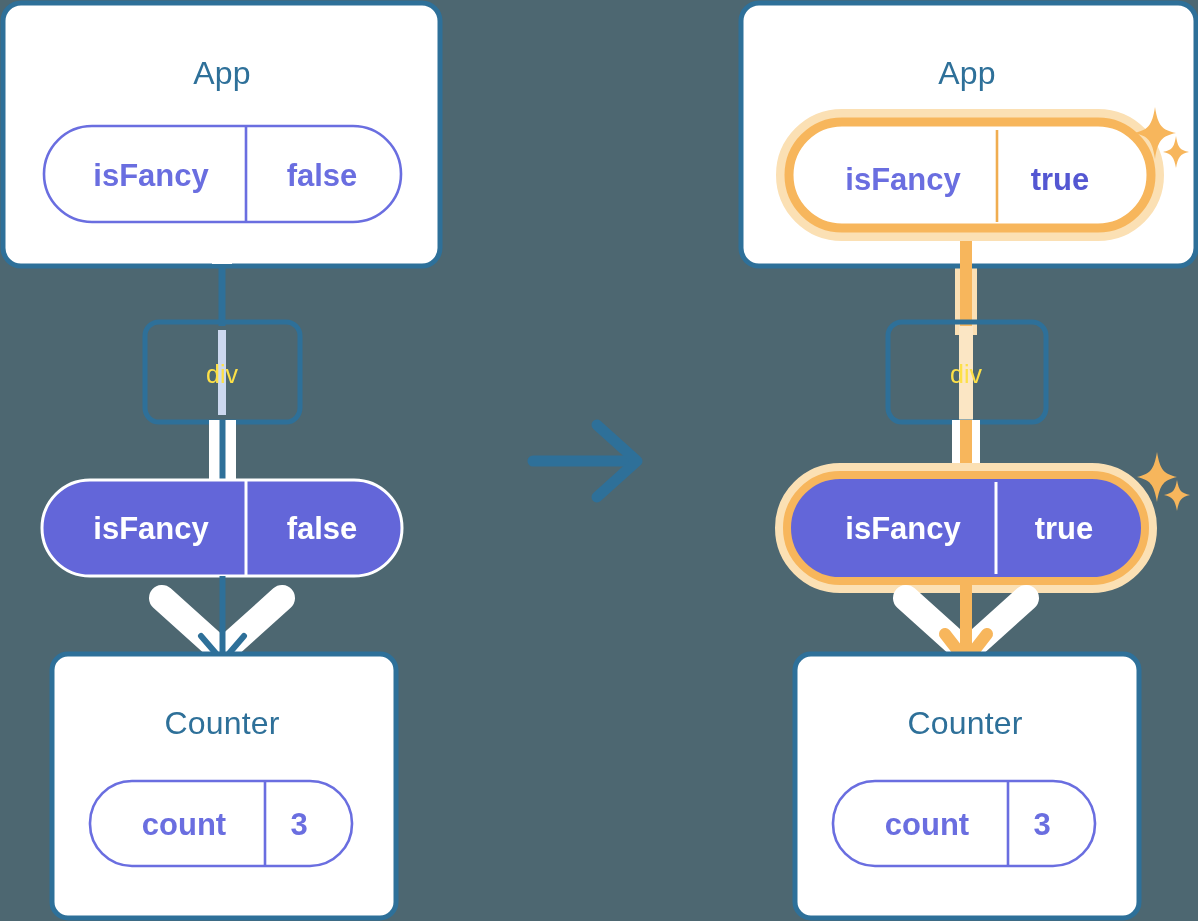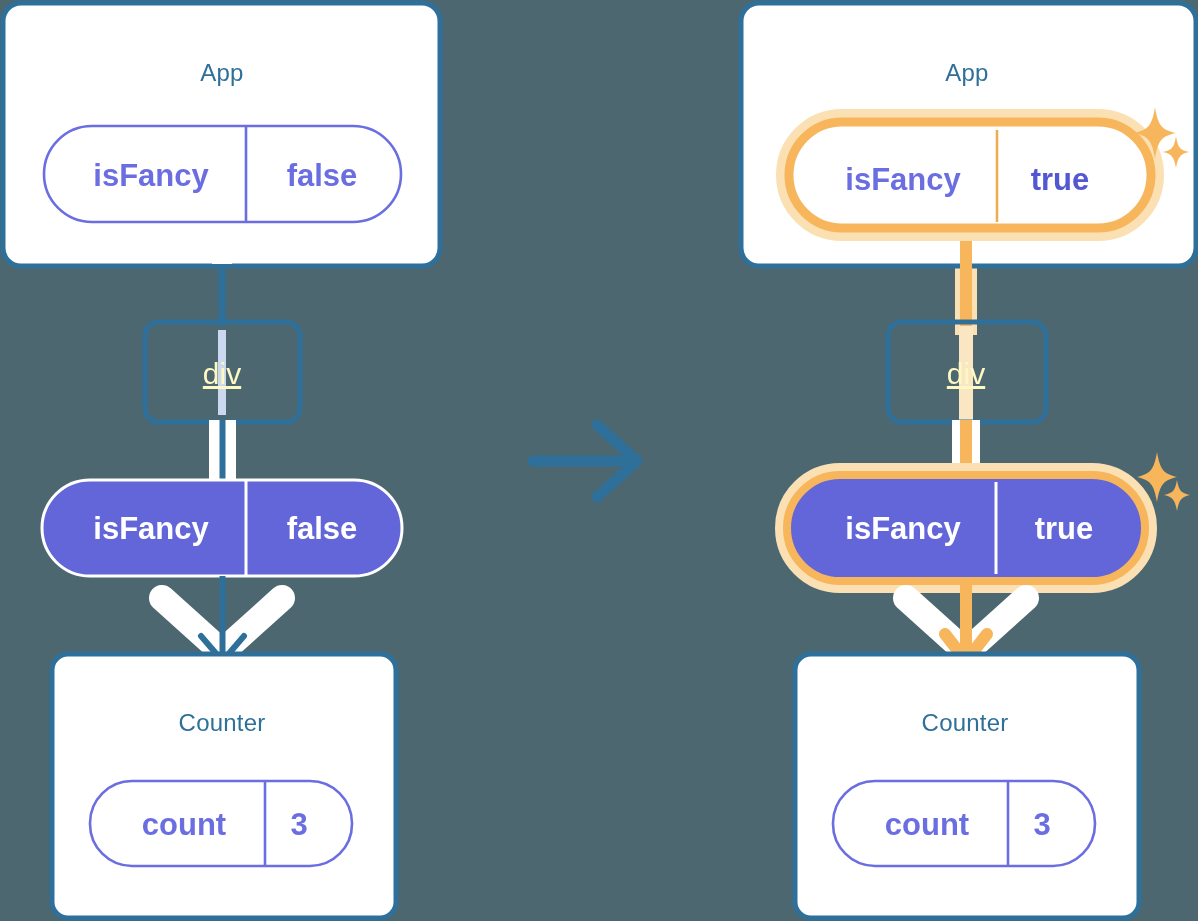--- a/index.html
+++ b/index.html
@@ -24,29 +24,28 @@
     display: block;
   }
   .lbl {
     position: absolute;
     white-space: nowrap;
     pointer-events: none;
     font-weight: bold;
   }
   .comp-title {
     color: #2e7099;
-    font-size: 24px;
+    font-size: 32px;
     font-weight: 400;
     letter-spacing: 0.2px;
   }
   .div-title {
-    color: #fef9c3;
-    font-size: 30px;
+    color: #fde047;
+    font-size: 25px;
     font-weight: 400;
-    text-decoration: underline;
   }
   .pill-key-outline {
     color: #6a6ee0;
     font-size: 31px;
   }
   .pill-val-outline {
     color: #6a6ee0;
     font-size: 31px;
   }
   .pill-val-outline.bold {

